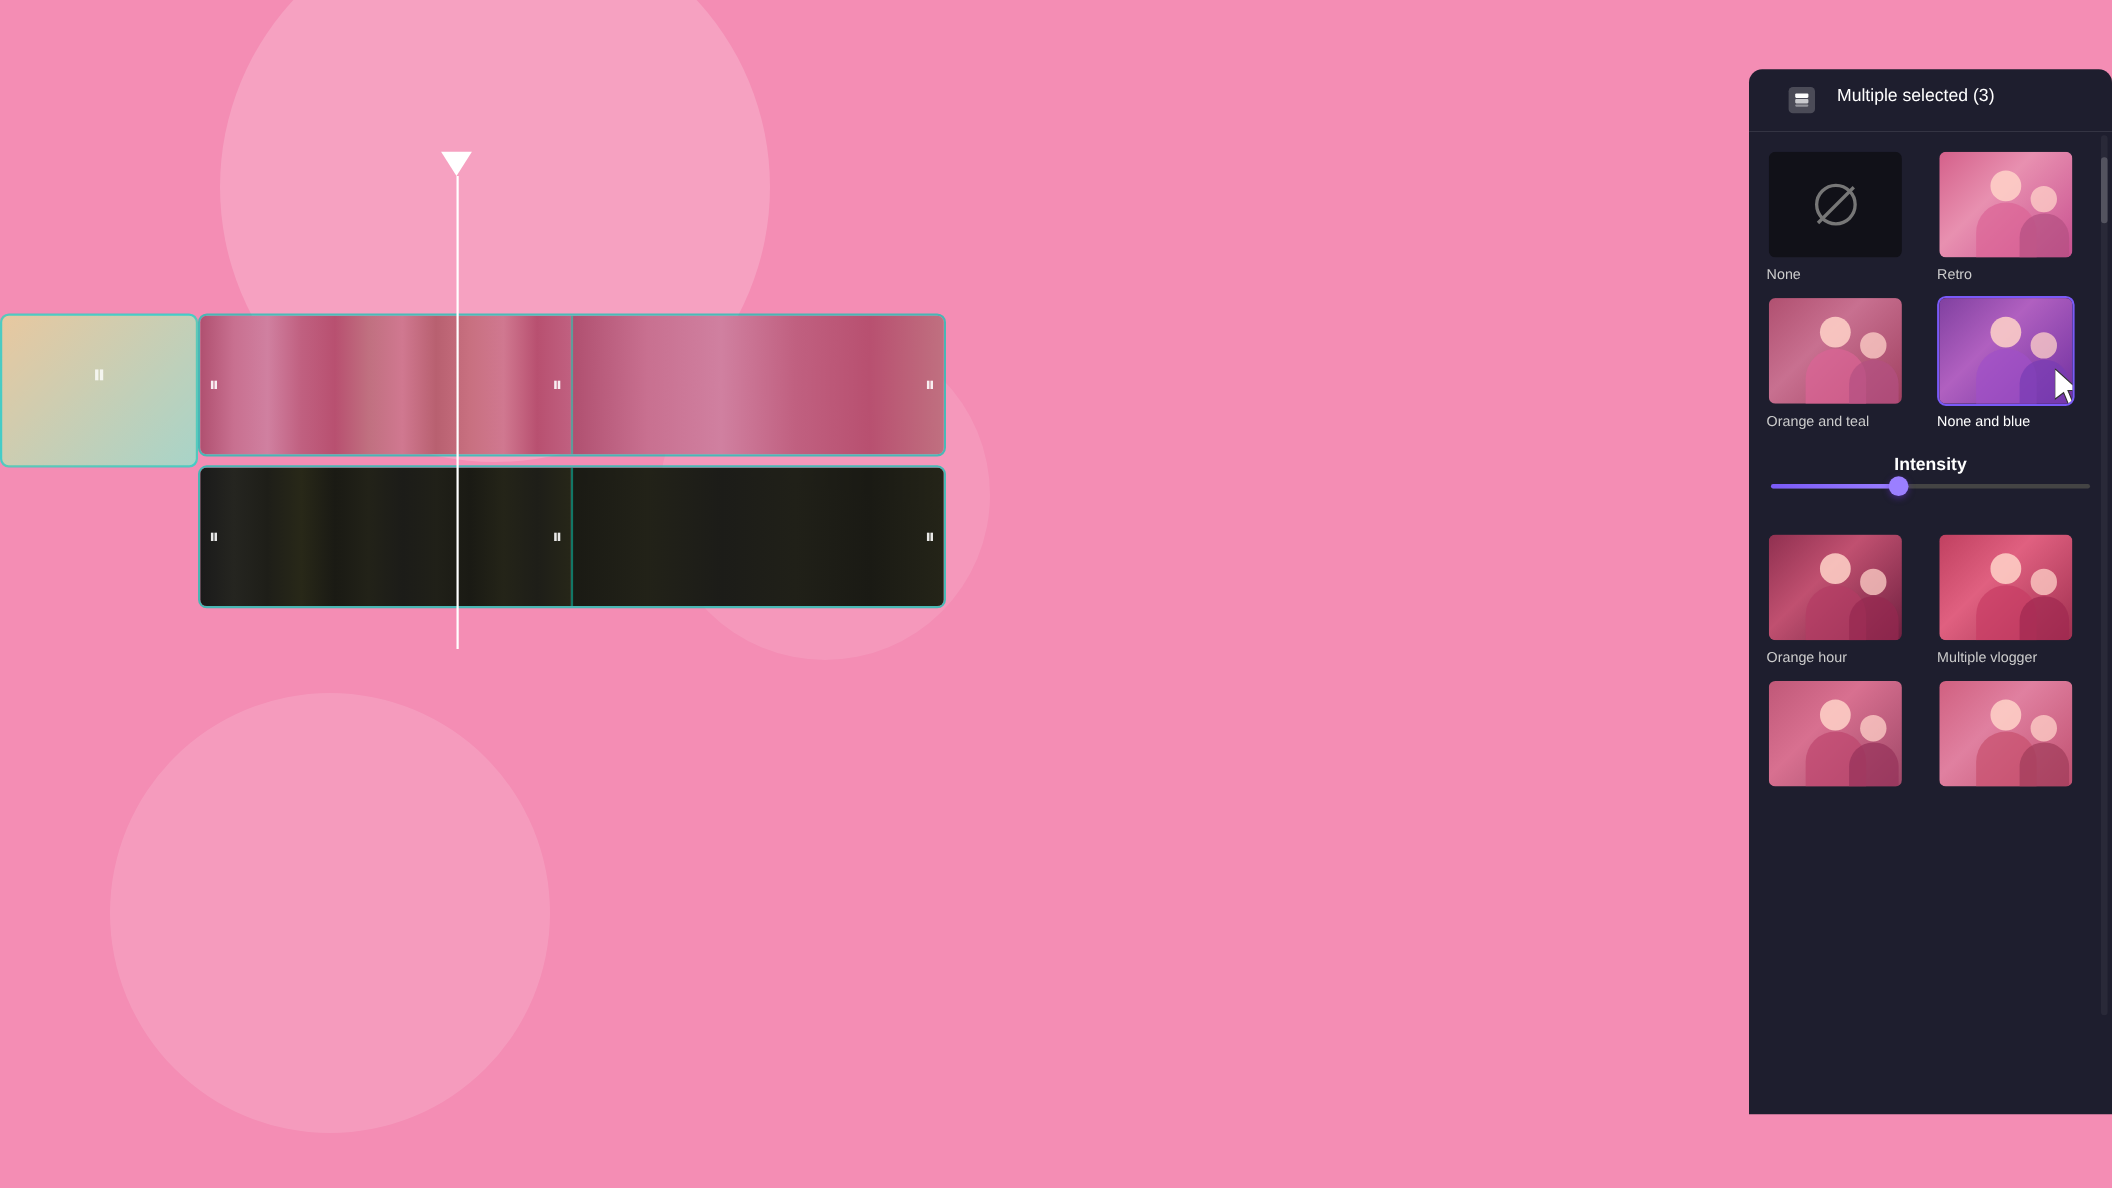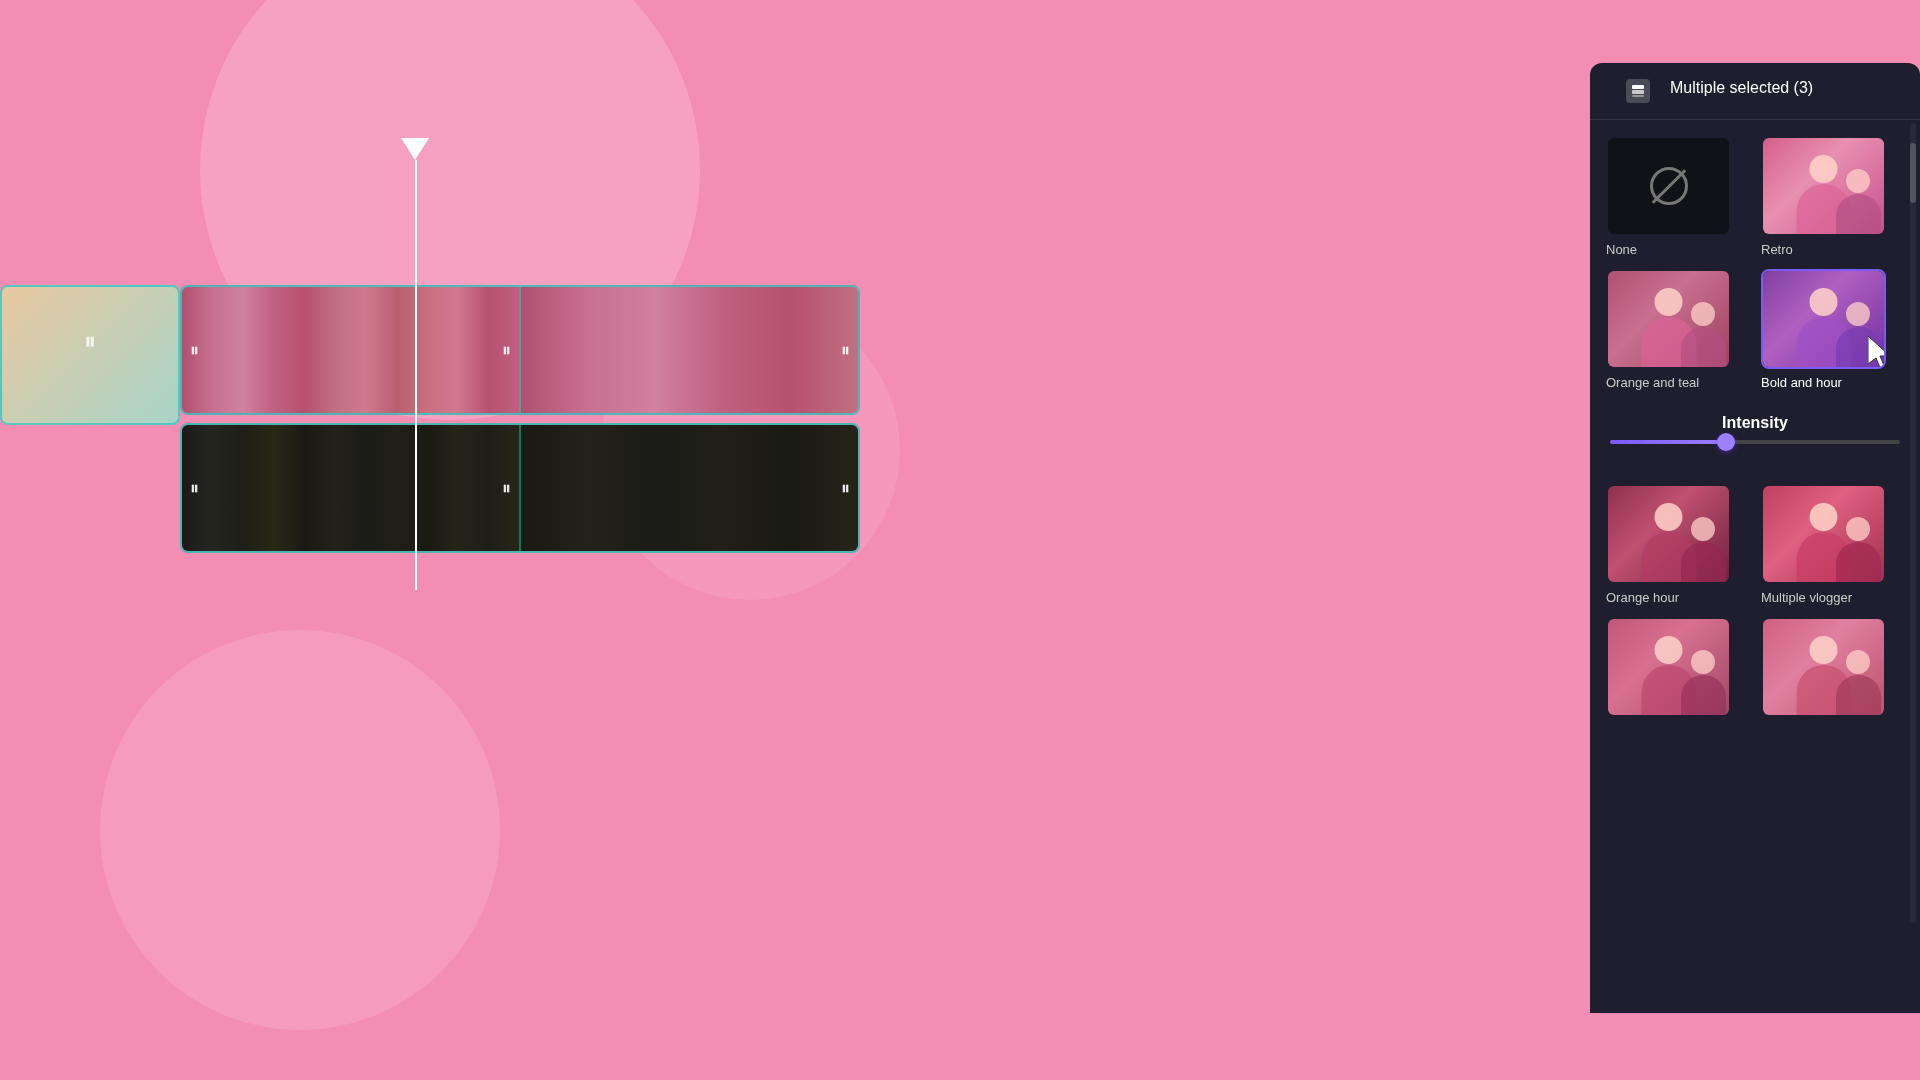--- a/index.html
+++ b/index.html
@@ -429,21 +429,21 @@
             <div class="face-body2" style="background:rgba(120,60,180,0.7);"></div>
           </div>
         </div>
 
         <div style="position:absolute;bottom:-8px;right:-12px;z-index:30;">
           <svg width="28" height="35" viewBox="0 0 28 35">
             <polygon points="0,0 0,28 8,22 13,34 17,32 12,20 22,20" fill="white" stroke="#333" stroke-width="1"></polygon>
           </svg>
         </div>
       </div>
-      <span class="filter-label selected">Bold and hour</span>
+      <span class="filter-label selected">None and blue</span>
     </div>
 
   </div>
 
   <div class="intensity-section">
     <div class="intensity-label">Intensity</div>
     <div class="slider-container">
       <div class="slider-track">
         <div class="slider-fill"></div>
         <div class="slider-thumb"></div>

